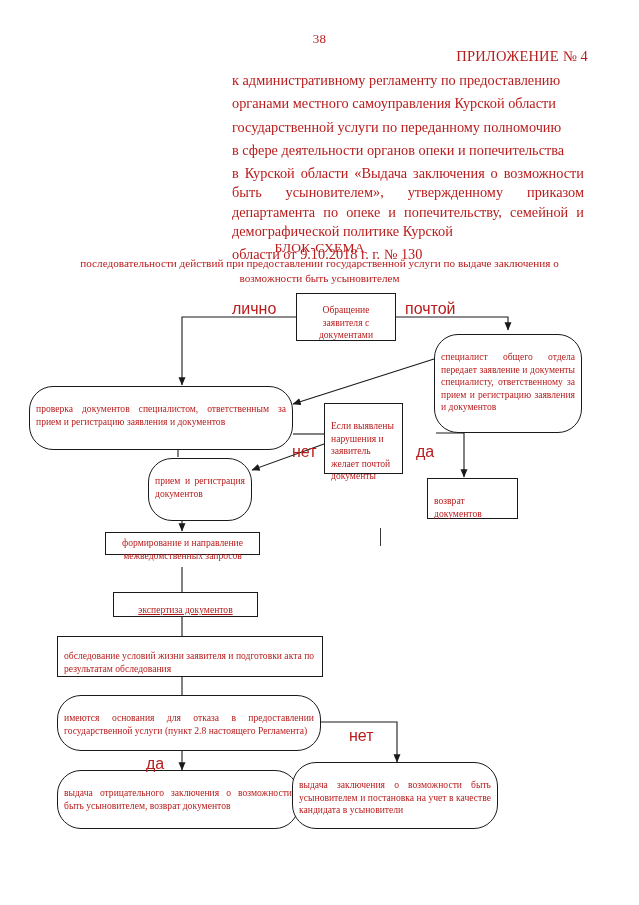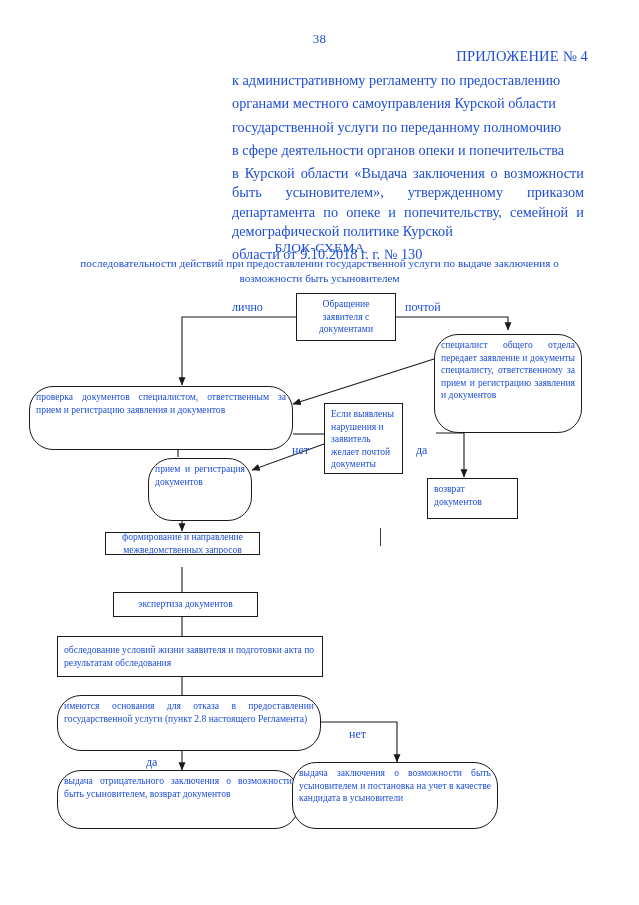--- a/index.html
+++ b/index.html
@@ -7,21 +7,21 @@
     padding: 0;
     background: #ffffff;
   }
   #page {
     position: relative;
     width: 639px;
     height: 905px;
     background: #ffffff;
     overflow: hidden;
     font-family: "Liberation Serif", "DejaVu Serif", serif;
-    color: #1d4ed8;
+    color: #b91c1c;
   }
 
   
   .page-number {
     position: absolute;
     top: 31px;
     left: 0;
     width: 639px;
     text-align: center;
     font-size: 13px;
@@ -103,26 +103,27 @@
   .node.just {
     text-align: justify;
     text-align-last: left;
     border-radius: 24px;
   }
   .node.ctr {
     text-align: center;
   }
   .node .inner {
     display: block;
+    margin-top: 12px;
   }
   .edge-label {
     position: absolute;
-    font-size: 12px;
+    font-size: 16px;
     background: transparent;
-    font-family: Liberation Serif, serif;
+    font-family: Liberation Sans, sans-serif;
     white-space: nowrap;
   }
   .vmark {
     position: absolute;
     width: 1px;
     background: #3a3a3a;
   }
 </style>
 </head>
 <body>
@@ -204,21 +205,21 @@
     </div>
 
     <div class="node" style="left:427px; top:478px; width:91px; height:41px;">
       <span class="inner">возврат документов</span>
     </div>
 
     <div class="node ctr" style="left:105px; top:532px; width:155px; height:23px; display:flex; align-items:center; justify-content:center;">
       <span class="inner">формирование и направление межведомственных запросов</span>
     </div>
 
-    <div class="node ctr" style="left:113px; top:592px; width:145px; height:25px; display:flex; align-items:center; justify-content:center;">
+    <div class="node ctr" style="left:113px; top:592px; width:145px; height:25px; display:flex; align-items:center; justify-content:center;text-decoration:underline;">
       <span class="inner">экспертиза документов</span>
     </div>
 
     <div class="node" style="left:57px; top:636px; width:266px; height:41px; display:flex; align-items:center;">
       <span class="inner">обследование условий жизни заявителя и подготовки акта по результатам обследования</span>
     </div>
 
     <div class="node just" style="left:57px; top:695px; width:264px; height:56px;">
       <span class="inner">имеются основания для отказа в предоставлении государственной услуги (пункт 2.8 настоящего Регламента)</span>
     </div>

